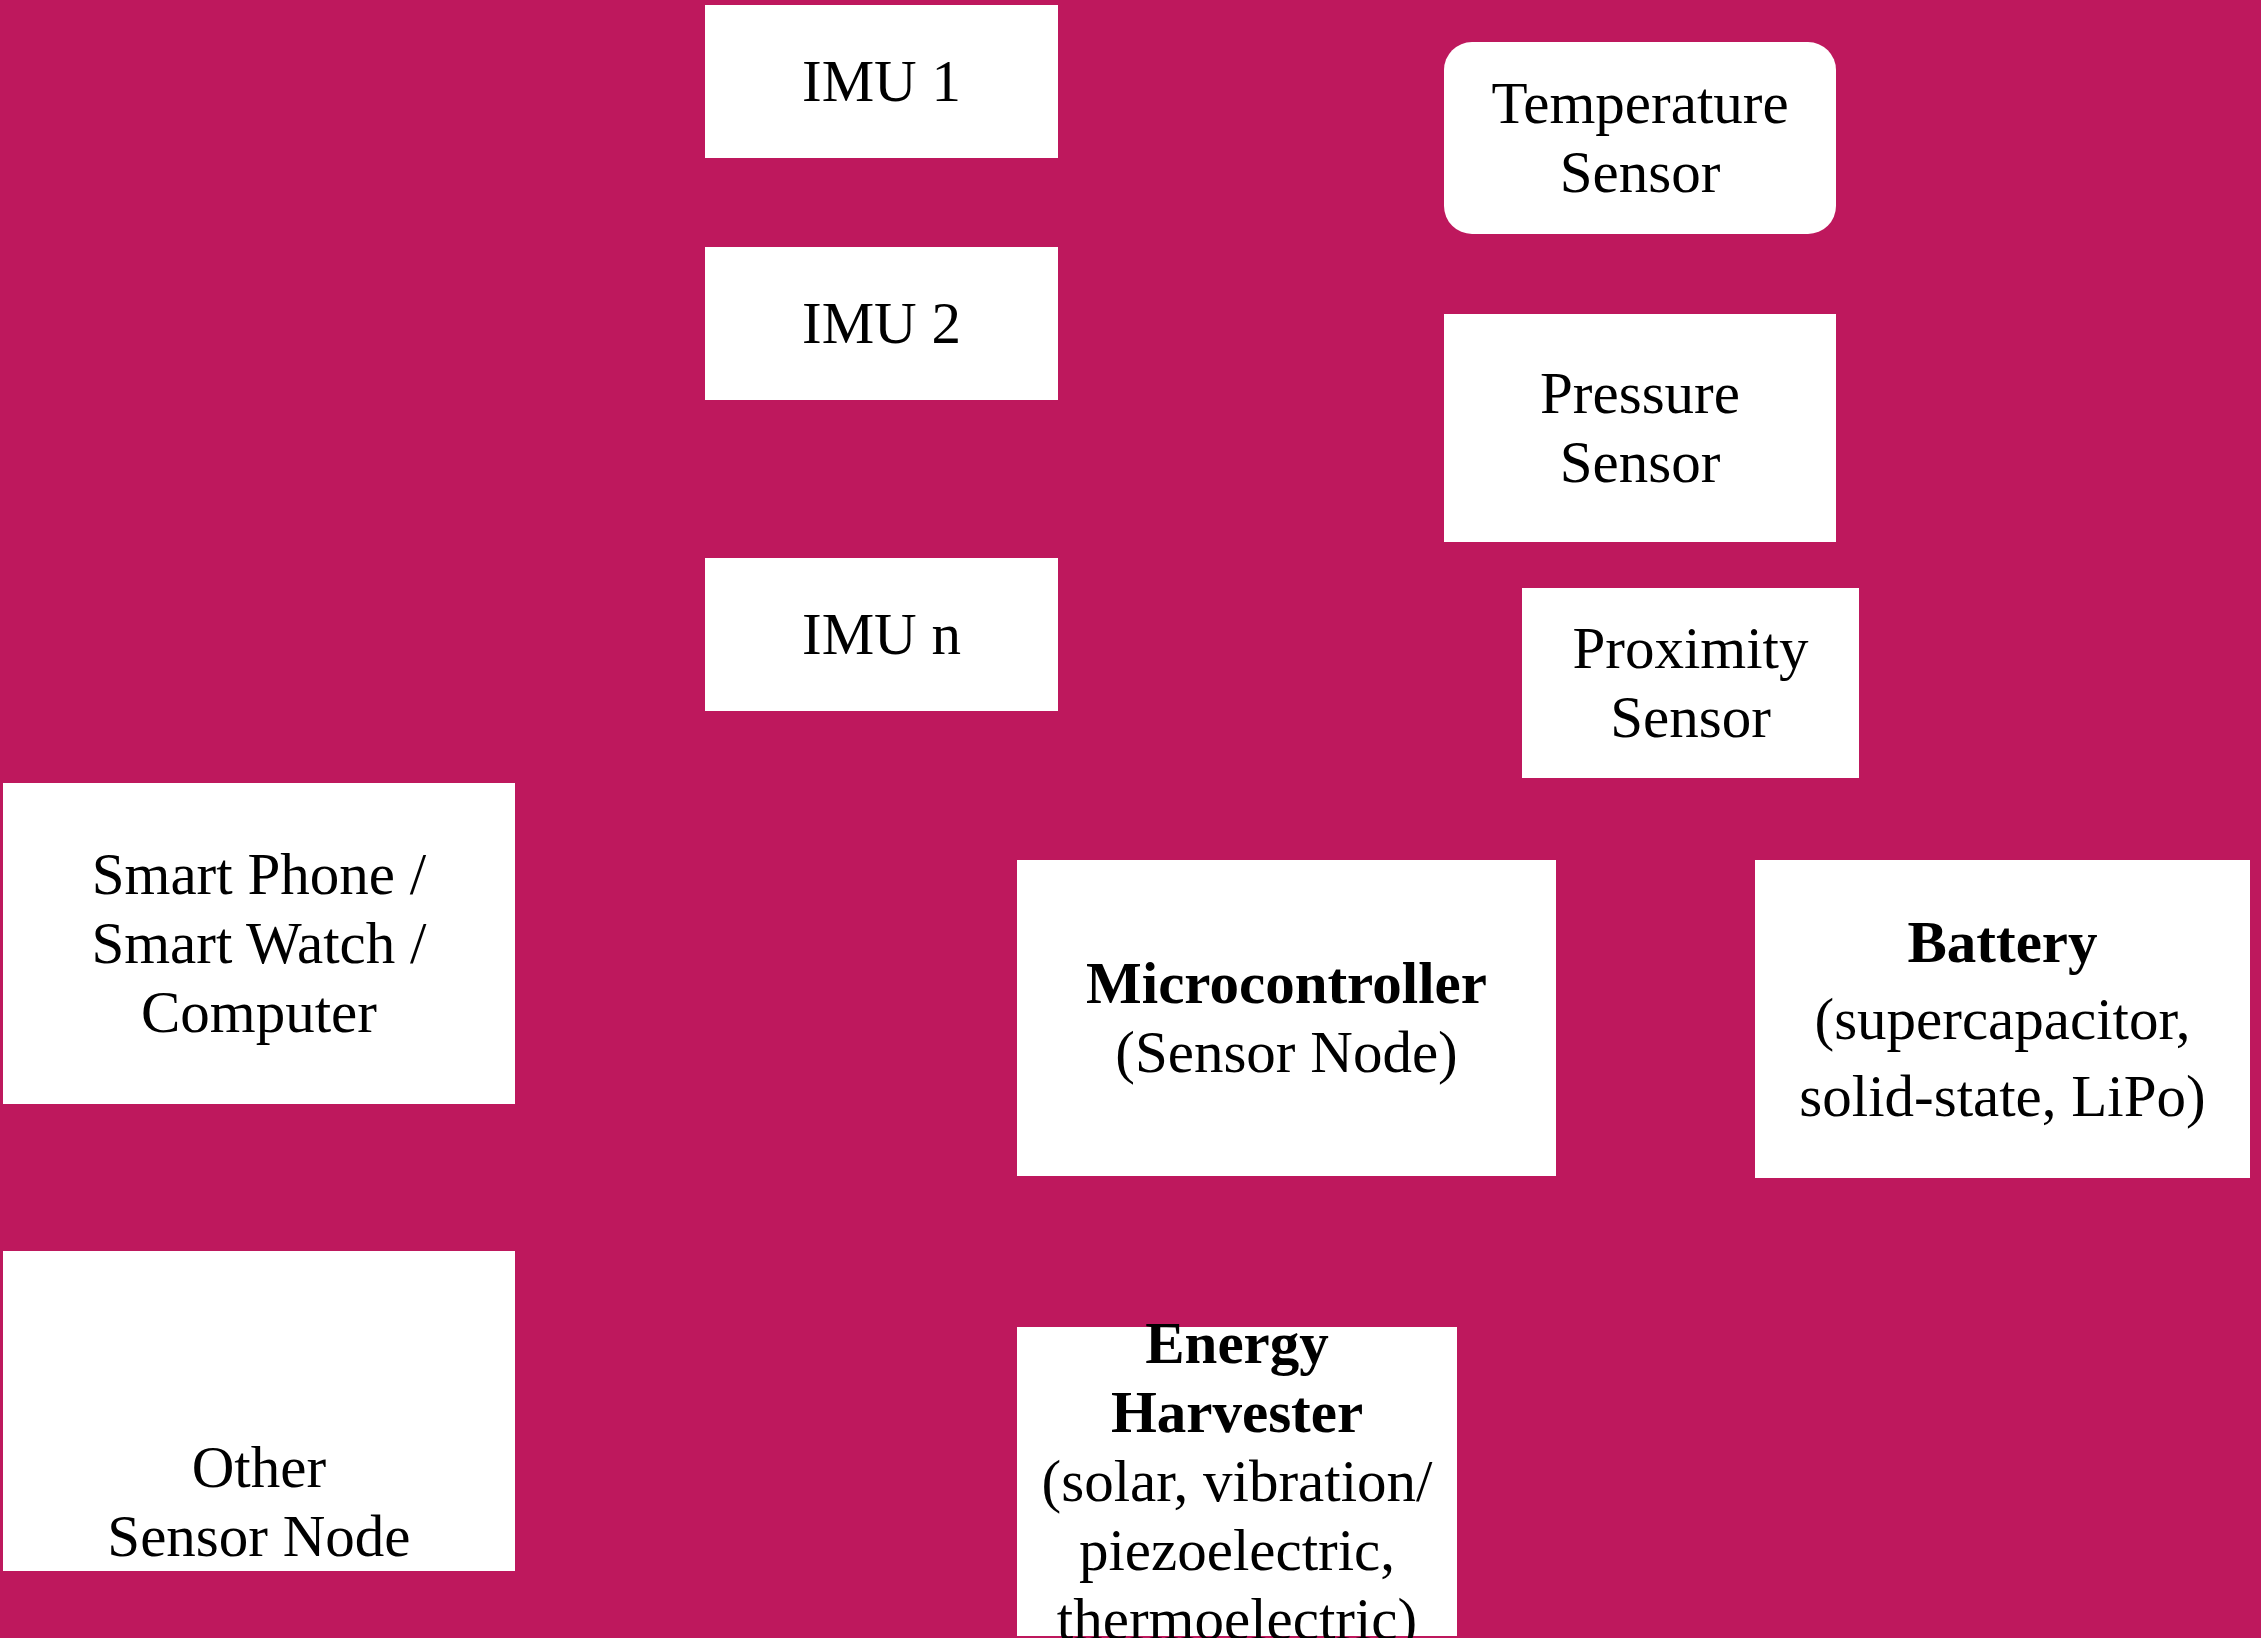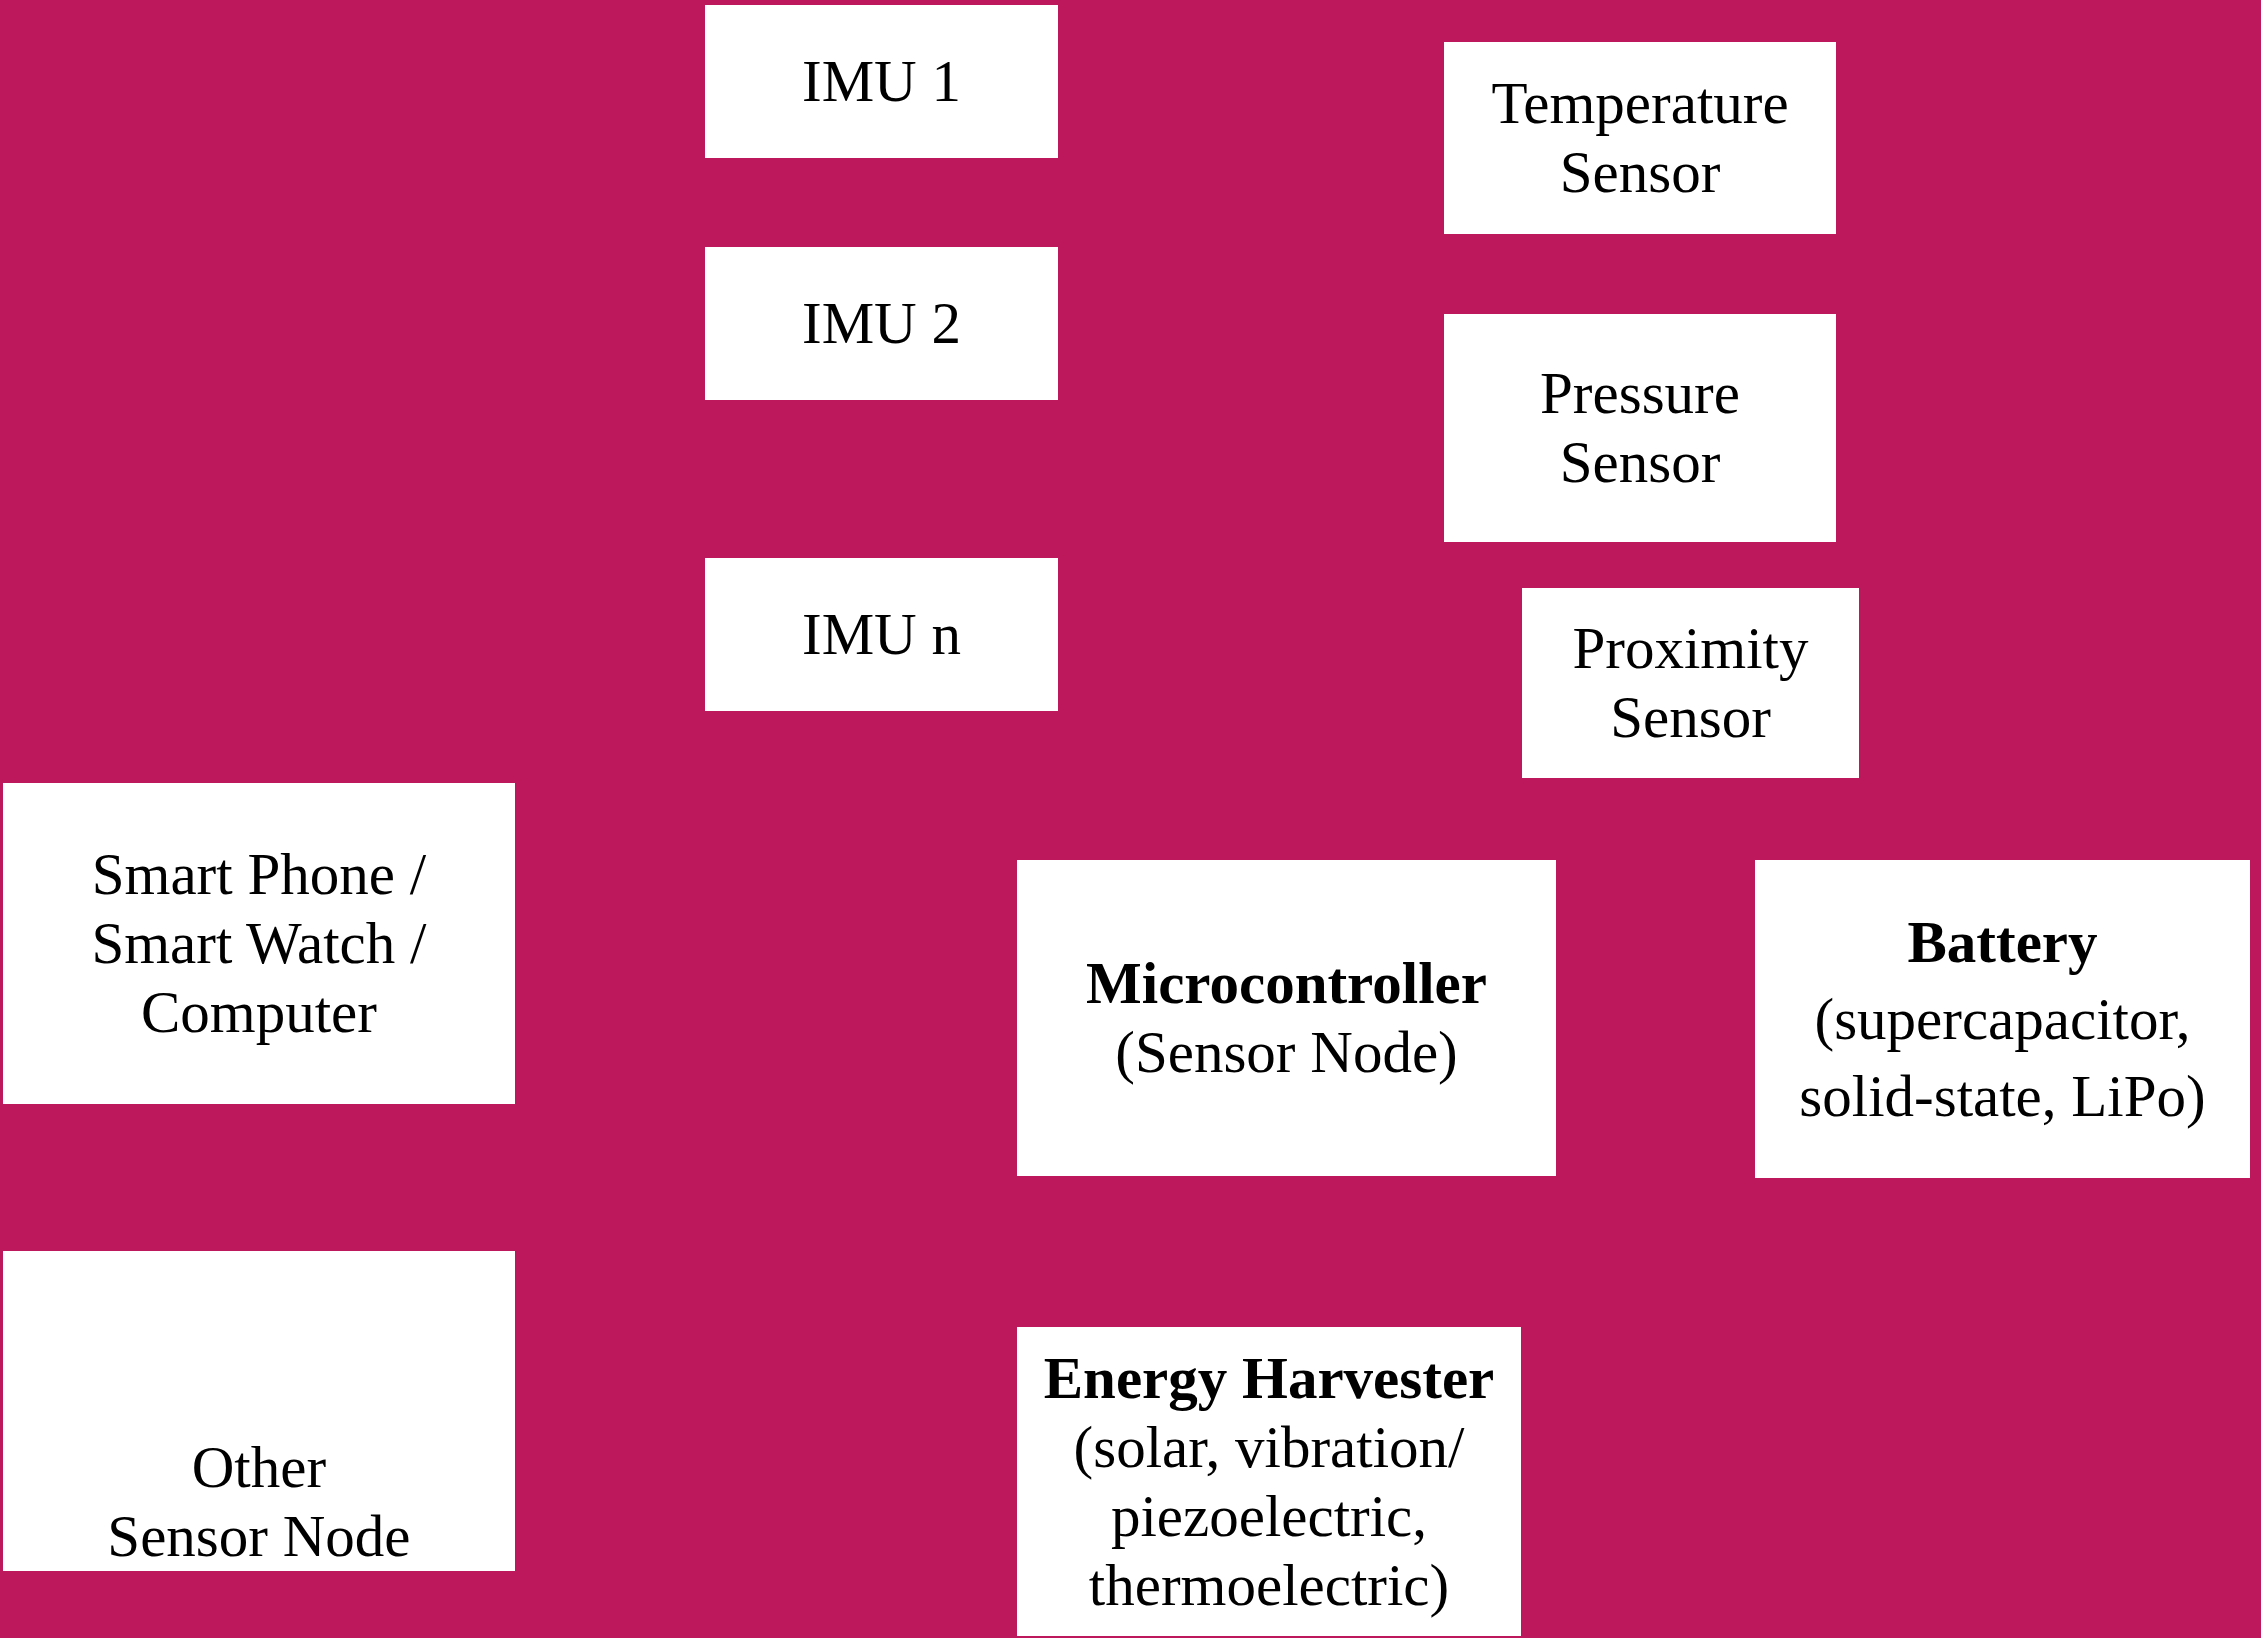--- a/index.html
+++ b/index.html
@@ -26,28 +26,28 @@
     text-align: center;
     font-size: 59px;
     line-height: 69px;
   }
   .node .bold { font-weight: 700; }
 
   
   .n-imu1        { left: 705px; top:    4.7px; width: 353px; height: 153px; }
   .n-imu2        { left: 705px; top:  247px; width: 353px; height: 153px; }
   .n-imun        { left: 705px; top:  558px; width: 353px; height: 153px; }
-  .n-temperature { left: 1444px; top:   42px; width: 392px; height: 192px; }
+  .n-temperature { left: 1444px; top:   42px; width: 392px; height: 192px; border-radius: 28px; }
   .n-pressure    { left: 1444px; top:  314px; width: 392px; height: 228px; }
   .n-proximity   { left: 1522px; top:  588px; width: 337px; height: 190px; }
   .n-smartphone  { left:    2.9px; top: 783px; width: 512px; height: 321px; }
   .n-micro       { left: 1017px; top: 860px; width: 539px; height: 316px; }
   .n-battery     { left: 1755px; top: 860px; width: 495px; height: 318px; gap: 8px; }
   .n-other       { left:    2.9px; top: 1251px; width: 512px; height: 320px; justify-content: flex-end; }
-  .n-energy      { left: 1017px; top: 1327px; width: 504px; height: 309px; }
+  .n-energy      { left: 1017px; top: 1327px; width: 440px; height: 309px; }
 </style>
 </head>
 <body>
 
 <div class="canvas">
 
   <div class="node n-imu1">
     <span>IMU 1</span>
   </div>
 

